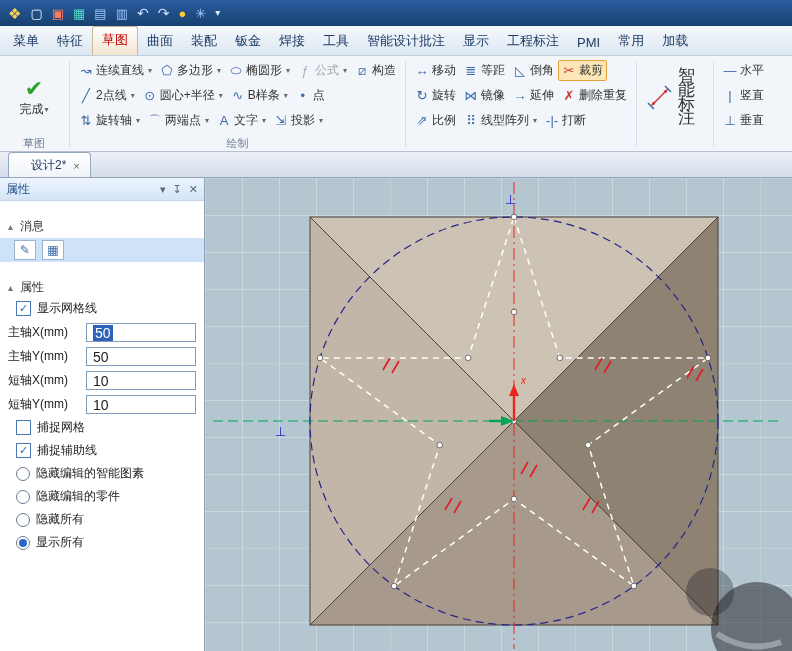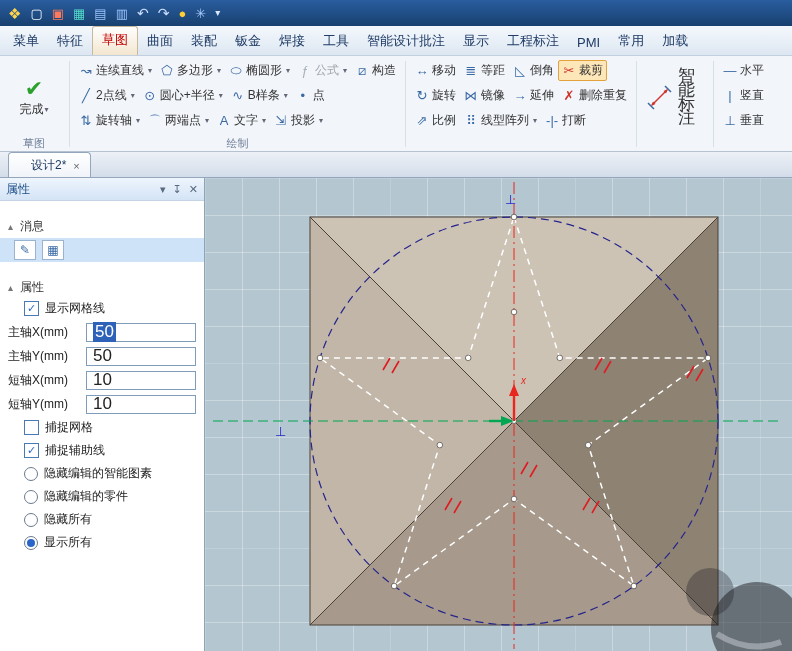--- a/index.html
+++ b/index.html
@@ -57,30 +57,30 @@
   .panel{width:204px;flex:none;background:#fff;border-right:1px solid #8fa3b8;display:flex;
          flex-direction:column;font-size:12px;overflow:hidden}
   .phead{height:22px;flex:none;background:linear-gradient(#eef5fd,#d4e4f6);border-bottom:1px solid #c4d4e6;
          display:flex;align-items:center;padding:0 6px;color:#1d4e89}
   .phicons{margin-left:auto;display:flex;gap:7px;color:#5a6a7e;font-size:11px}
   .sec{display:flex;align-items:center;height:19px;padding:0 8px;color:#333;margin-top:16px}
   .sec::before{content:"▴";color:#777;font-size:10px;margin-right:7px}
   .actrow{height:24px;background:#cfe3f8;display:flex;align-items:center;gap:6px;padding:0 14px;margin-top:2px}
   .abtn{width:20px;height:18px;background:#fff;border:1px solid #9ab4d0;display:flex;align-items:center;
         justify-content:center;font-size:12px;color:#3a6aa5;cursor:default}
-  .cbrow,.rdrow{display:flex;align-items:center;gap:6px;padding:3px 24px}
+  .cbrow,.rdrow{display:flex;align-items:center;gap:6px;padding:3px 16px}
   .cb{width:13px;height:13px;border:1px solid #4a7ab5;background:#fff;display:flex;align-items:center;
       justify-content:center;font-size:11px;color:#2a66c8;flex:none}
   .cb.on::after{content:"✓";font-weight:bold}
   .rd{width:12px;height:12px;border:1px solid #6a7a8e;border-radius:50%;background:#fff;position:relative;flex:none}
   .rd.on::after{content:"";position:absolute;inset:2px;border-radius:50%;background:#2a66c8}
   .frow{display:flex;align-items:center;justify-content:space-between;padding:2.5px 8px}
   .flabel2{font-weight:normal;color:#222}
-  .finput{width:96px;height:17px;border:1px solid #7f9db9;background:#fff;display:flex;align-items:center;
-          padding:0 6px;font-size:17px;cursor:text}
+  .finput{width:96px;height:17px;border:1px solid #7f9db9;background:#fff;display:flex;align-items:flex-end;
+          padding:0 6px;font-size:14px;cursor:text}
   .finput .sel{background:#2e62b8;color:#fff;padding:0 2px}
   .statusbox{margin:12px 8px 0 8px;border:1px solid #b5b5b5;background:#fdfdfd;height:20px;display:flex;
              align-items:center;justify-content:center;color:#a3622a}
 
   
   .canvas{position:relative;flex:1;background-color:#b4c7d1;
      background-image:linear-gradient(to right, rgba(255,255,255,.30) 1px, transparent 1px),
                       linear-gradient(to bottom, rgba(255,255,255,.30) 1px, transparent 1px),
                       linear-gradient(to right, rgba(90,130,150,.18) 1px, transparent 1px),
                       linear-gradient(to bottom, rgba(90,130,150,.18) 1px, transparent 1px);

